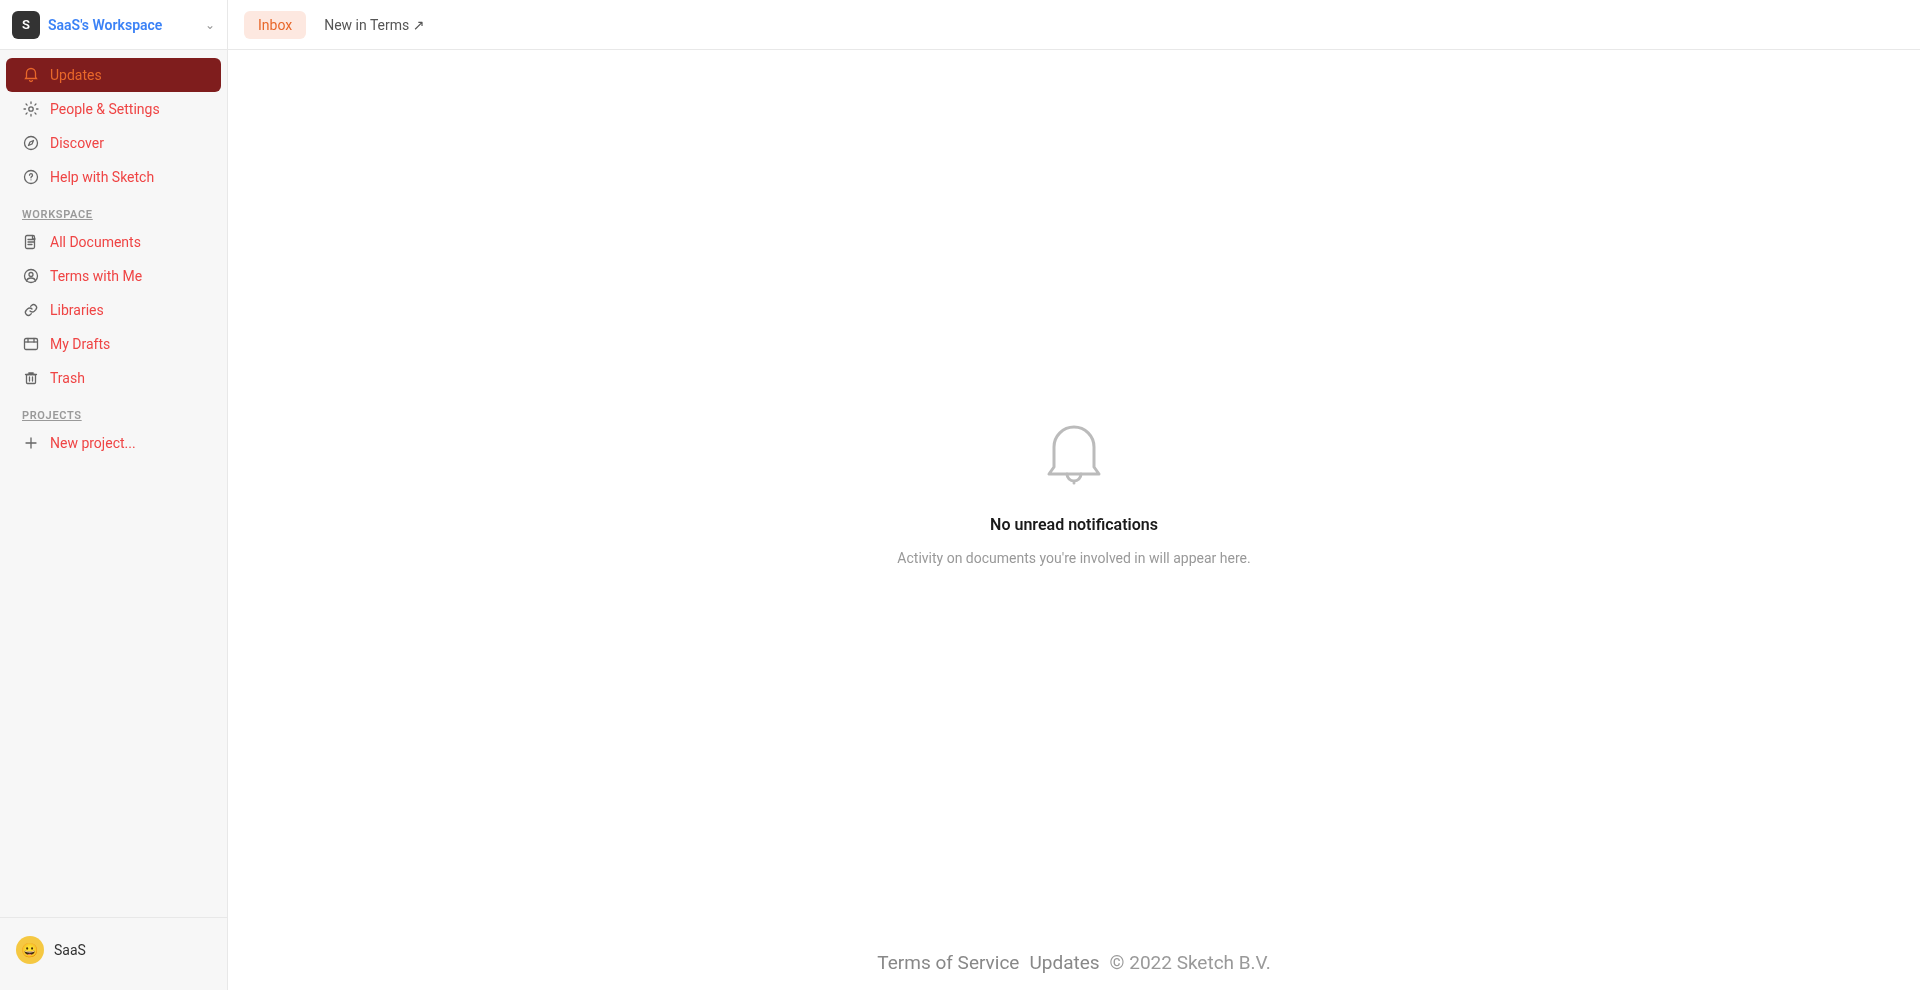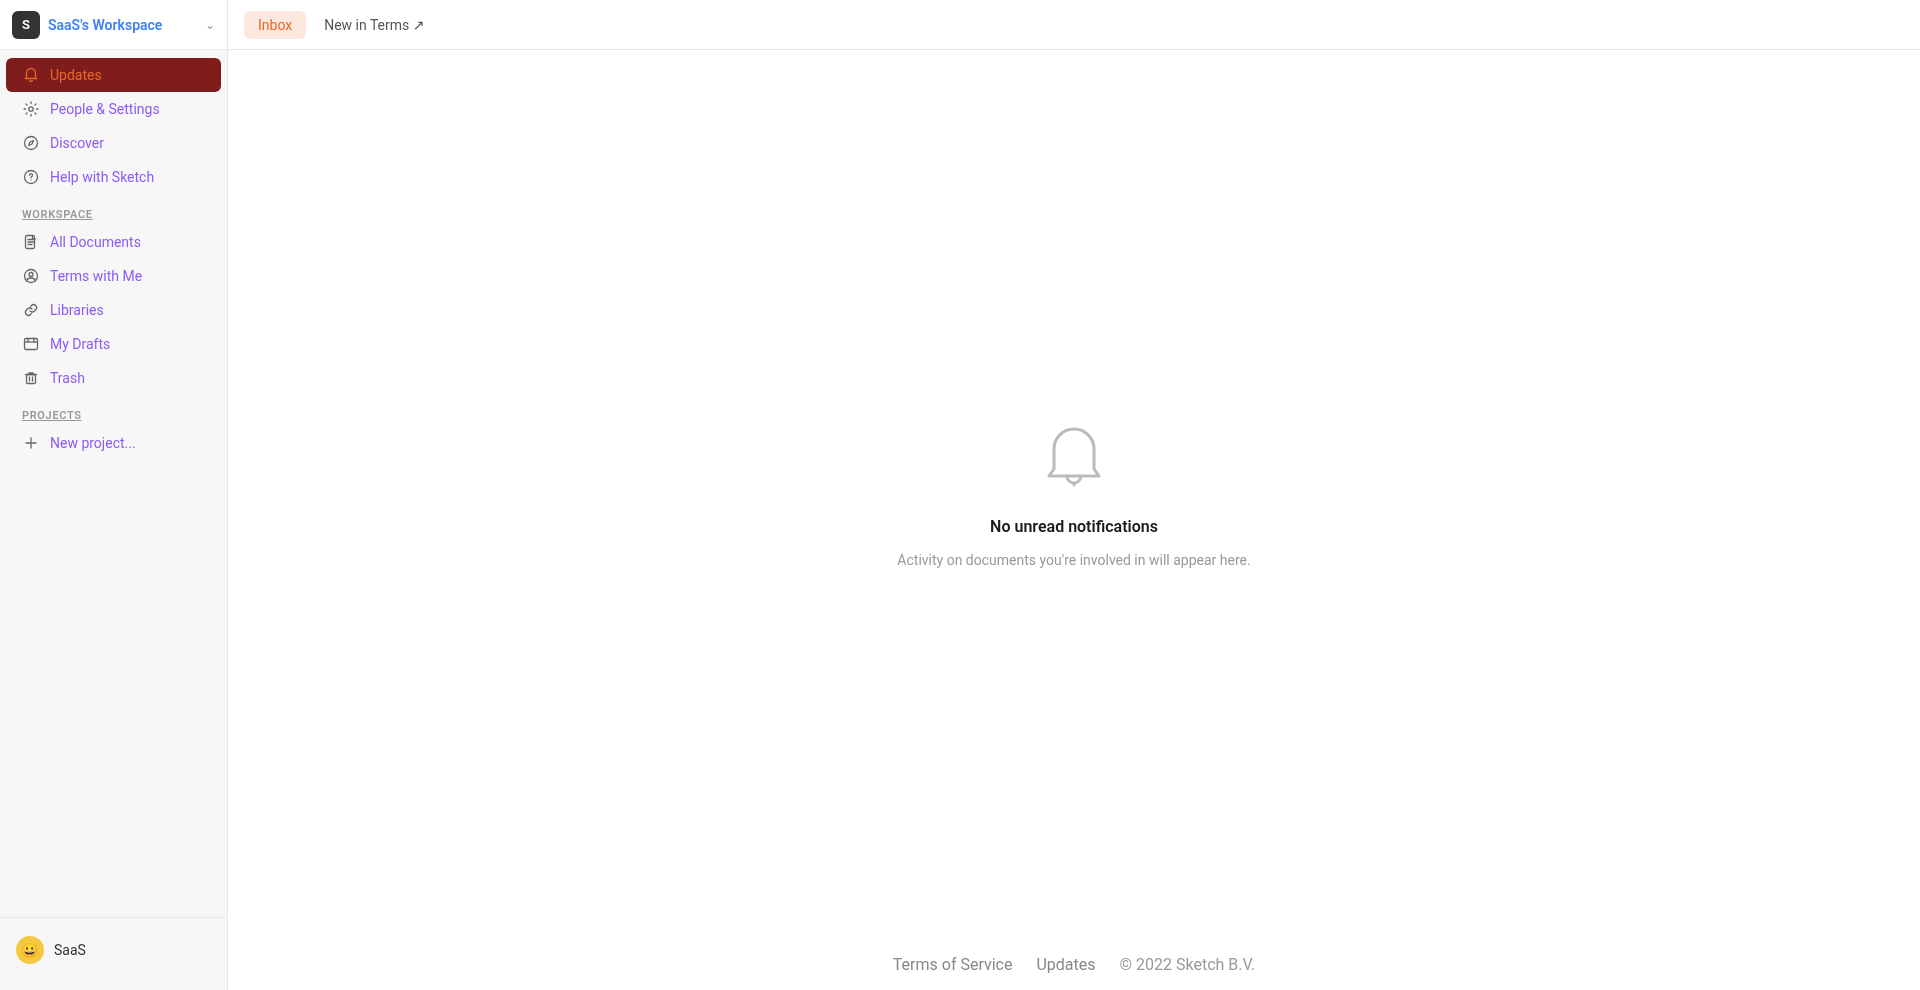--- a/index.html
+++ b/index.html
@@ -107,21 +107,21 @@
 
     .sidebar-item {
       display: flex;
       align-items: center;
       padding: 8px 16px;
       gap: 10px;
       cursor: pointer;
       border-radius: 6px;
       margin: 0 6px;
       font-size: 14px;
-      color: #8b5cf6;
+      color: #ef4444;
     }
 
     .sidebar-item.active {
       background: #7f1d1d;
       color: #e8672a;
     }
 
     .sidebar-item.active .sidebar-icon {
       color: #e8672a;
     }
@@ -209,23 +209,23 @@
 
     .no-notifications-subtitle {
       font-size: 14px;
       color: #999;
     }
 
     .content-footer {
       display: flex;
       align-items: center;
       justify-content: center;
-      gap: 24px;
+      gap: 10px;
       padding: 16px;
-      font-size: 16px;
+      font-size: 19px;
       color: #999;
     }
 
     .content-footer a {
       color: #888;
       text-decoration: none;
       cursor: pointer;
     }
 
     

